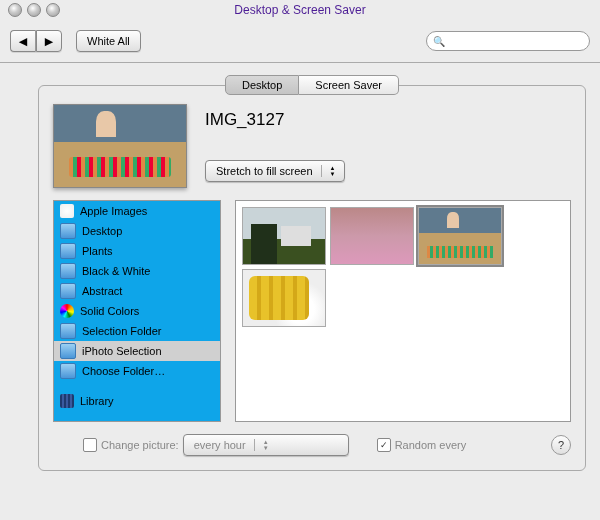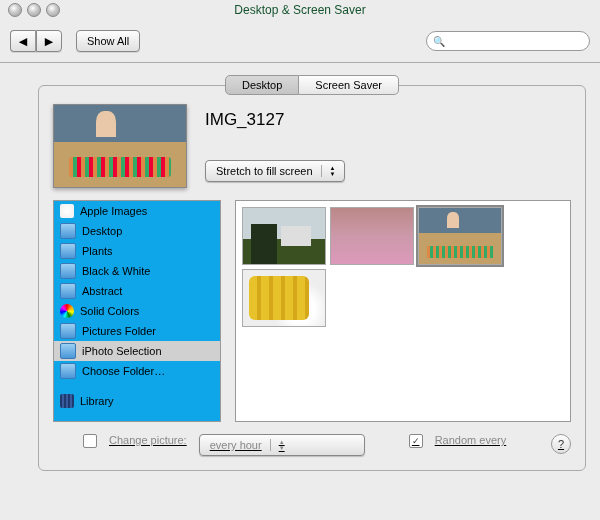--- a/index.html
+++ b/index.html
@@ -35,21 +35,21 @@
 .tl {
   width: 12px; height: 12px; border-radius: 50%;
   background: radial-gradient(circle at 40% 35%, #fff 0%, #ccc 40%, #999 100%);
   border: 1px solid #888;
 }
 .title-text {
   position: absolute;
   left: 0; right: 0;
   text-align: center;
   font-size: 12px;
-  color: #14532d;
+  color: #4c1d95;
 }
 .toolbar {
   height: 34px;
   display: flex;
   align-items: center;
   padding: 4px 10px;
   gap: 8px;
   border-bottom: 1px solid #aaa;
 }
 .nav-buttons {
@@ -215,24 +215,24 @@
 .t2 .table{position:absolute;bottom:0;left:0;right:0;height:55%;background:#c2a068;}
 .t2 .wall{position:absolute;top:0;left:0;right:0;height:45%;background:#5f7a8e;}
 .t2 .kid{position:absolute;top:4px;left:28px;width:12px;height:16px;background:#e8c8a8;border-radius:40% 40% 0 0;}
 .t2 .stuff{position:absolute;bottom:6px;left:8px;right:8px;height:12px;background:repeating-linear-gradient(90deg,#d84,#d84 3px,#3a6 3px,#3a6 6px);}
 .t3 { background: radial-gradient(circle at 70% 70%, #fff 20%, #eee 40%); }
 .t3::after { content:""; position:absolute; left:6px; top:6px; width:60px; height:44px;
              background: repeating-linear-gradient(90deg,#e8c22a,#e8c22a 8px,#d4a818 8px,#d4a818 12px);
              border-radius:6px; }
 .bottom-row {
   display: flex;
-  gap: 12px;
+  align-items: center;
+  gap: 4px;
   margin-top: 12px;
   padding-left: 30px;
-  text-decoration: underline;
 }
 .checkbox {
   width: 12px; height: 12px;
   border: 1px solid #888;
   border-radius: 2px;
   background: #fff;
   display: inline-flex;
   align-items: center;
   justify-content: center;
   font-size: 9px;
@@ -263,21 +263,21 @@
       <div class="tl"></div>
     </div>
     <div class="title-text">Desktop &amp; Screen Saver</div>
   </div>
 
   <div class="toolbar">
     <div class="nav-buttons">
       <div class="nav-btn left">◀</div>
       <div class="nav-btn right">▶</div>
     </div>
-    <div class="showall-btn">Show All</div>
+    <div class="showall-btn">White All</div>
     <div class="spacer"></div>
     <div class="search">
       <span class="search-icon">🔍</span>
       <input type="text" placeholder="" style="">
     </div>
   </div>
 
   <div class="content">
     <div class="tabs">
       <div class="tab first active">Desktop</div>
@@ -326,21 +326,21 @@
           <div class="source-item">
             <span class="src-icon folder-i"></span>
             <span>Abstract</span>
           </div>
           <div class="source-item">
             <span class="src-icon colors-i"></span>
             <span>Solid Colors</span>
           </div>
           <div class="source-item">
             <span class="src-icon folder-i"></span>
-            <span>Pictures Folder</span>
+            <span>Selection Folder</span>
           </div>
           <div class="source-item sel">
             <span class="src-icon folder-i"></span>
             <span>iPhoto Selection</span>
           </div>
           <div class="source-item">
             <span class="src-icon folder-i"></span>
             <span>Choose Folder…</span>
           </div>
           <div style="height:10px"></div>

